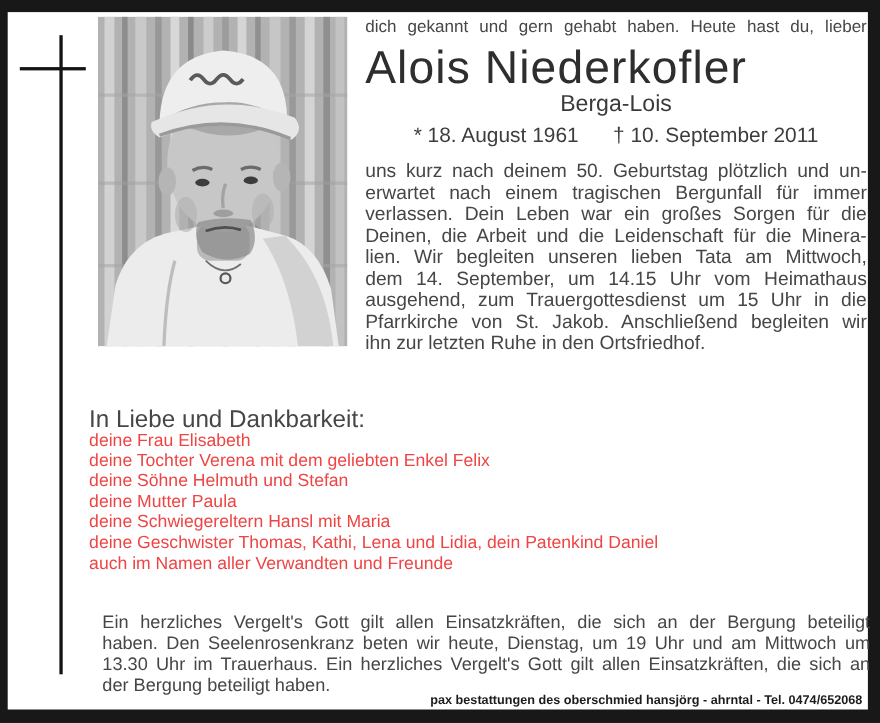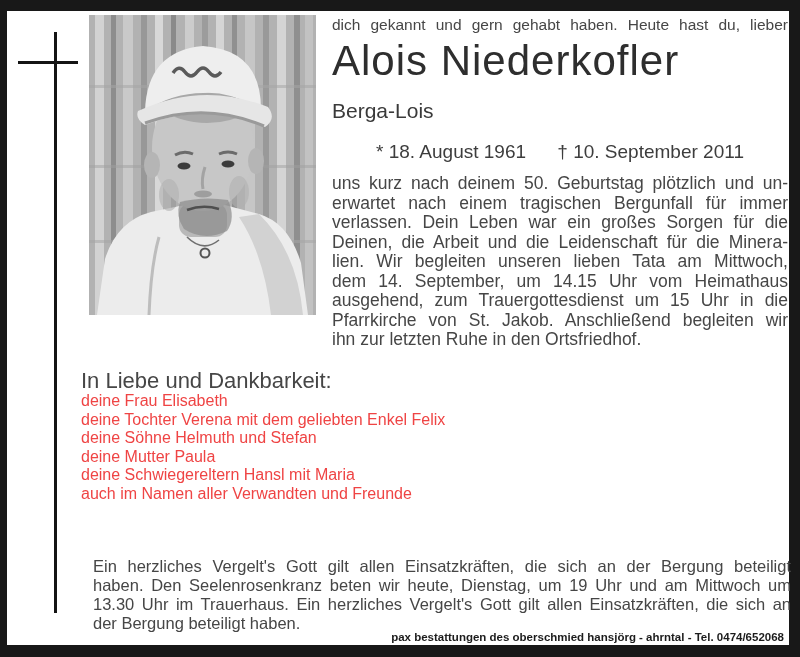--- a/index.html
+++ b/index.html
@@ -16,23 +16,23 @@
          filter:grayscale(1);}
   .photo svg{display:block;}
 
   
   .right-col{position:absolute;left:325px;top:5px;width:456px;color:#464646;}
   .intro{font-size:15.5px;line-height:17px;font-weight:300;}
   .jl{text-align:justify;text-align-last:justify;}
   .ll{text-align-last:left;}
   .name{margin:6px 0 0 0;font-size:42px;line-height:44px;font-weight:300;color:#2e2e2e;
         letter-spacing:1px;white-space:nowrap;}
-  .nickname{font-size:21px;line-height:24px;text-align:left;color:#3a3a3a;font-weight:300;margin-top:16px;}
+  .nickname{font-size:21px;line-height:24px;text-align:center;color:#3a3a3a;font-weight:300;}
   .dates{margin-top:6px;font-size:19px;line-height:22px;text-align:center;color:#3d3d3d;}
-  .dates span{display:inline-block;margin-top:12px;}
+  .dates span{display:inline-block;}
   .dates .b{margin-right:26px;}
   .bodytext{margin-top:11px;font-size:17.5px;line-height:19.5px;font-weight:300;color:#464646;}
 
   
   .placeline{position:absolute;left:74px;top:331px;font-size:17px;color:#464646;font-weight:300;}
   .gratitude{position:absolute;left:74px;top:357px;font-size:22px;color:#464646;font-weight:300;}
   .mourners{position:absolute;left:74px;top:381px;font-size:16px;line-height:18.6px;
             color:#ef4444;font-weight:300;}
   .closing{position:absolute;left:86px;top:546px;width:698px;font-size:16.5px;line-height:19px;
            color:#464646;font-weight:300;}
@@ -132,20 +132,21 @@
     </div>
 
     <div class="gratitude">In Liebe und Dankbarkeit:</div>
 
     <div class="mourners">
       <div>deine Frau Elisabeth</div>
       <div>deine Tochter Verena mit dem geliebten Enkel Felix</div>
       <div>deine Söhne Helmuth und Stefan</div>
       <div>deine Mutter Paula</div>
       <div>deine Schwiegereltern Hansl mit Maria</div>
+      <div>deine Geschwister Thomas, Kathi, Lena und Lidia, dein Patenkind Daniel</div>
       <div>auch im Namen aller Verwandten und Freunde</div>
     </div>
 
     <div class="closing">
       <div class="jl">Ein herzliches Vergelt's Gott gilt allen Einsatzkräften, die sich an der Bergung beteiligt</div>
       <div class="jl">haben. Den Seelenrosenkranz beten wir heute, Dienstag, um 19 Uhr und am Mittwoch um</div>
       <div class="jl">13.30 Uhr im Trauerhaus. Ein herzliches Vergelt's Gott gilt allen Einsatzkräften, die sich an</div>
       <div class="jl ll">der Bergung beteiligt haben.</div>
     </div>
 

